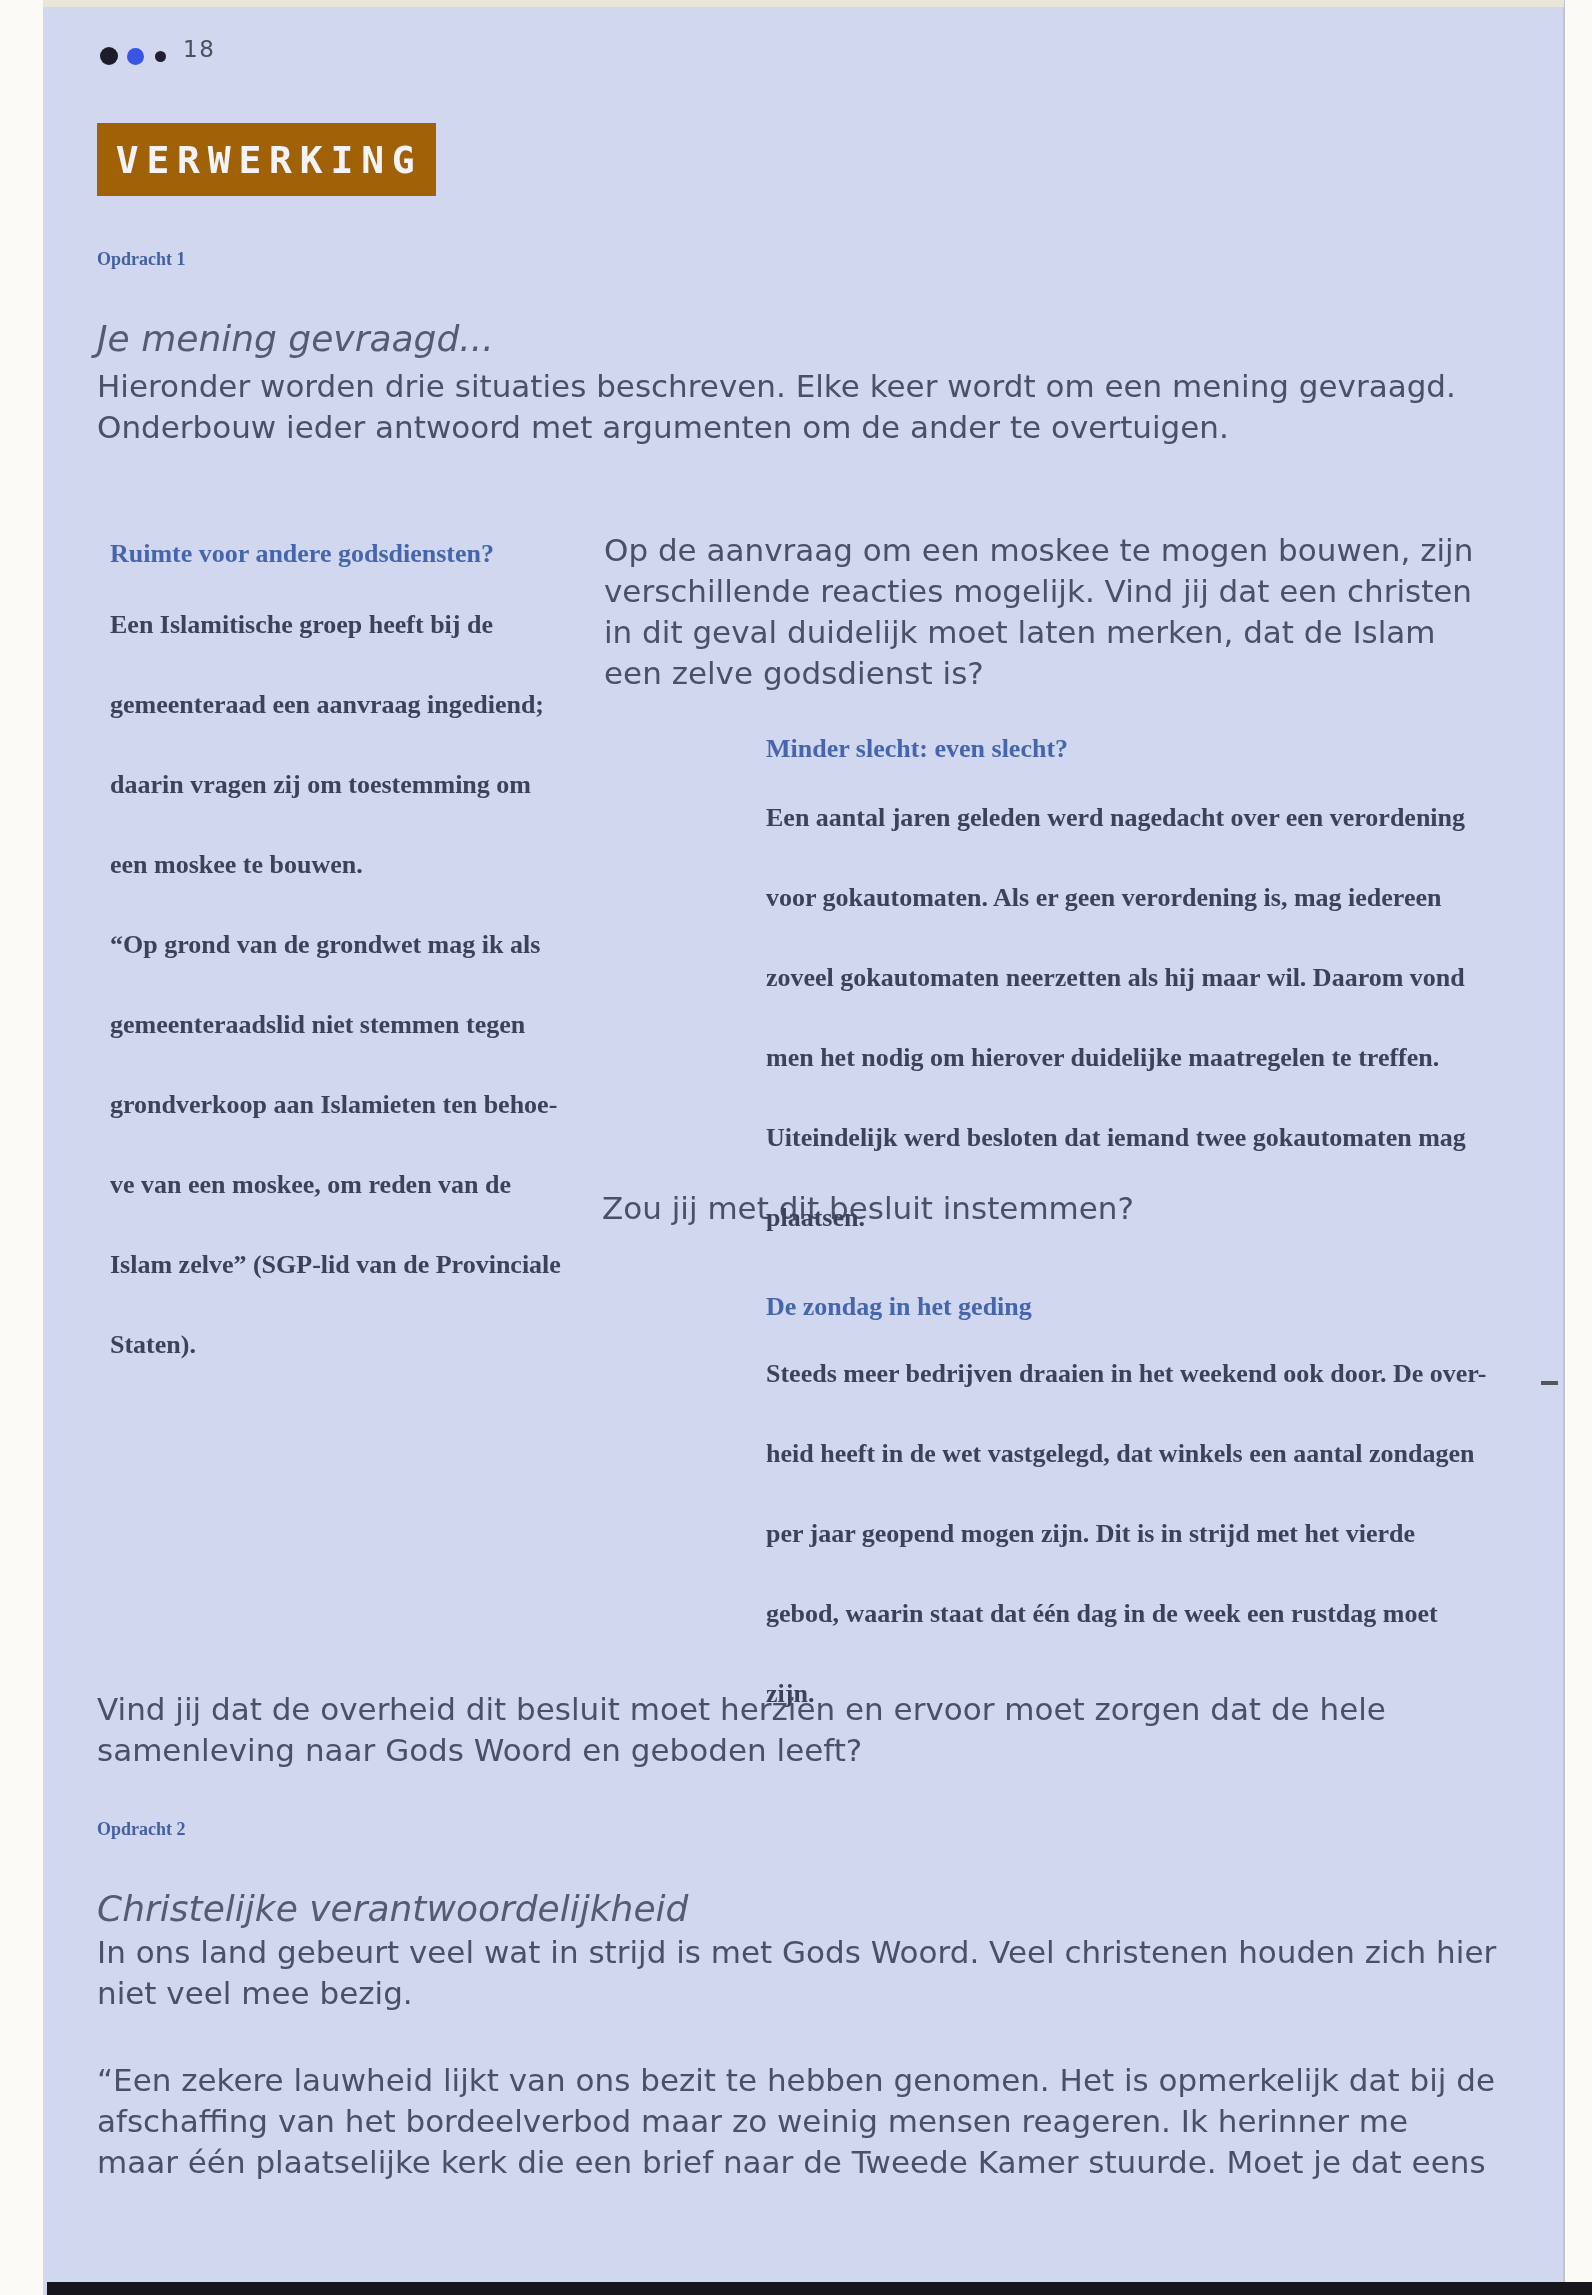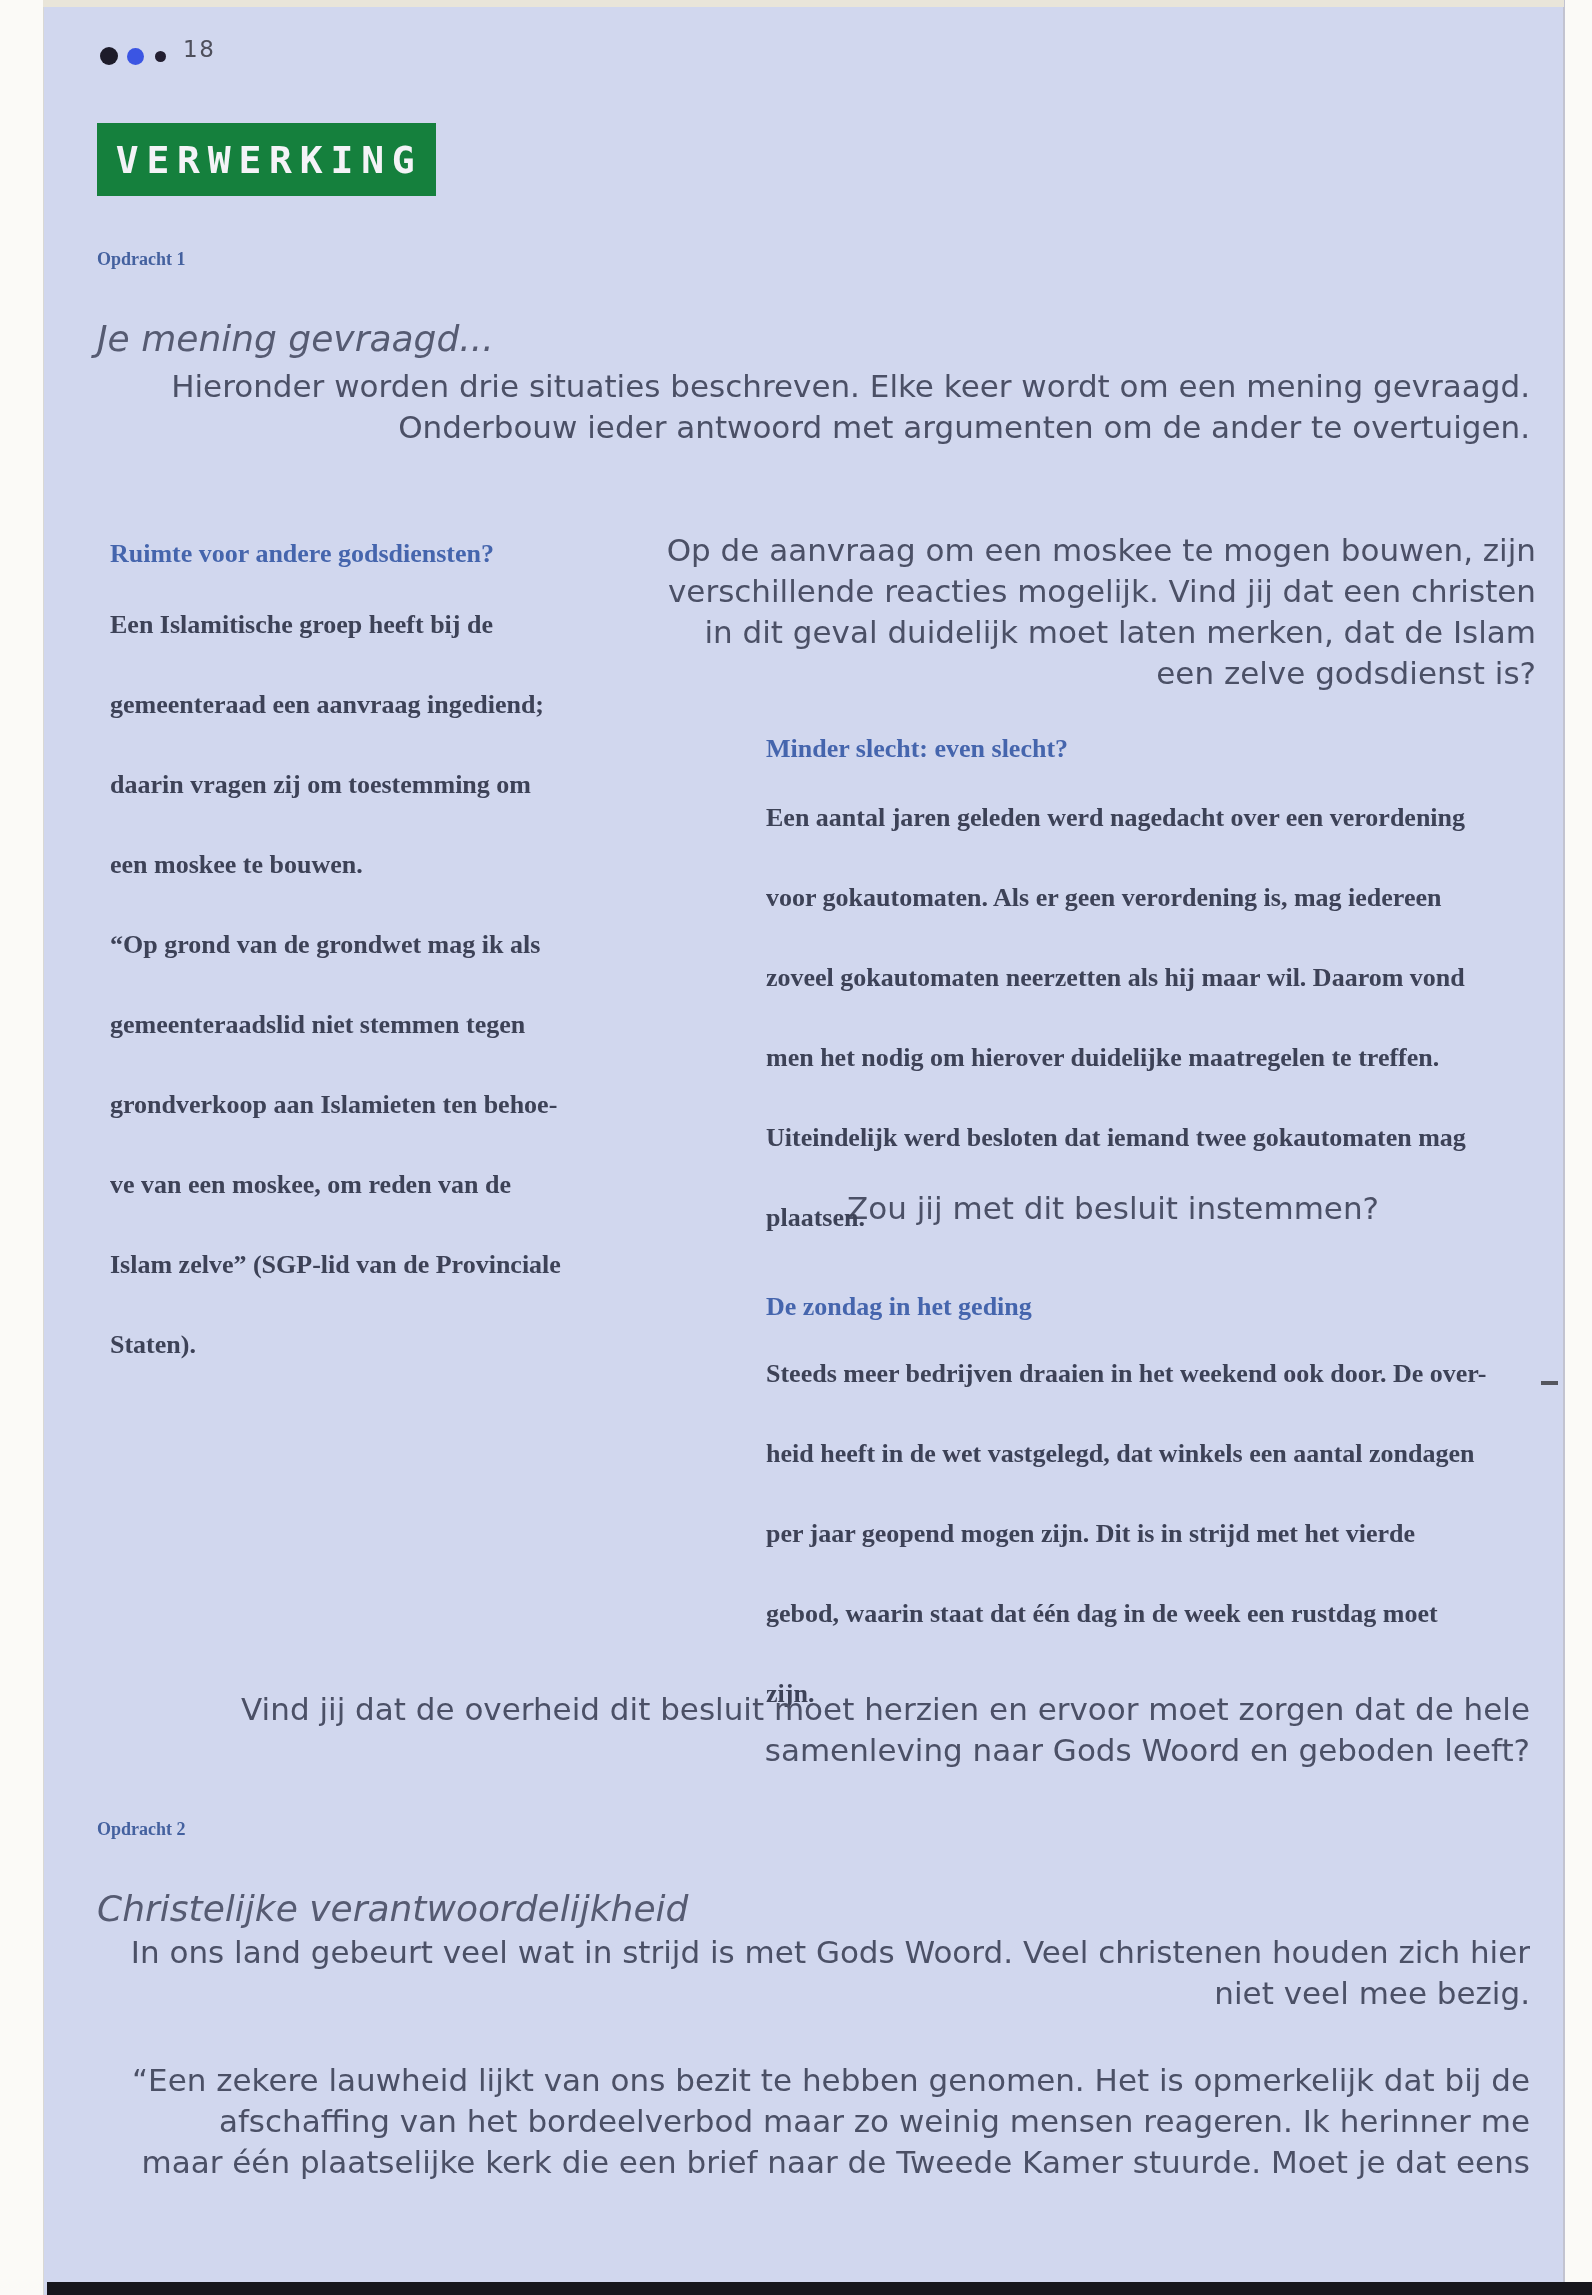--- a/index.html
+++ b/index.html
@@ -20,39 +20,38 @@
     position:absolute;left:43px;top:0;width:1521px;height:7px;
     background:#e9e5d9;
   }
   .abs{position:absolute;}
   .dot{border-radius:50%;}
   .page-number{
     font-size:23px;color:#4e4f5b;letter-spacing:1.7px;
   }
   .header-box{
     left:97px;top:123px;width:339px;height:73px;
-    background:#15803d;
+    background:#a16207;
     display:flex;align-items:center;justify-content:center;
   }
   .header-box span{
     font-family:"DejaVu Sans Mono",monospace;
     font-weight:bold;font-size:38px;letter-spacing:7.8px;
     color:#f4f3f7;white-space:nowrap;padding-left:5.2px;
   }
   .opdracht-label{
     font-family:"Liberation Serif",serif;font-weight:700;
     font-size:18px;color:#44619f;
   }
   .italic-subtitle{
     font-style:italic;font-size:36px;color:#565b72;
   }
   .sans-par{
     font-size:31px;line-height:41px;color:#4b5066;
     white-space:pre-line;
-    text-align:right;
   }
   .box-title{
     font-family:"Liberation Serif",serif;font-weight:700;
     font-size:26px;color:#4565ad;white-space:nowrap;
   }
   .box-body{
     font-family:"Liberation Serif",serif;font-weight:700;
     font-size:26px;line-height:80px;color:#3d4257;
     white-space:pre-line;
   }

